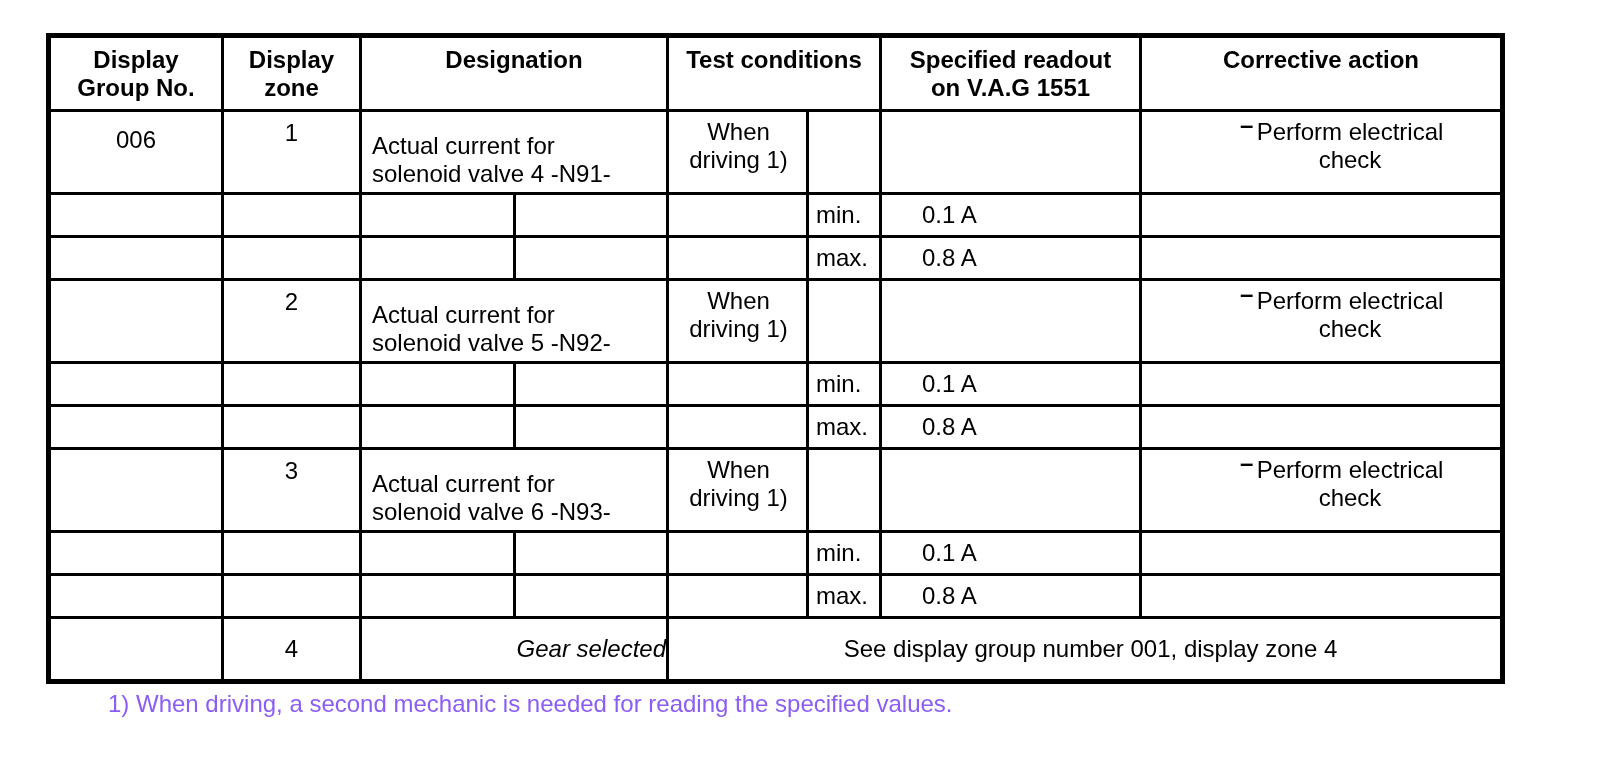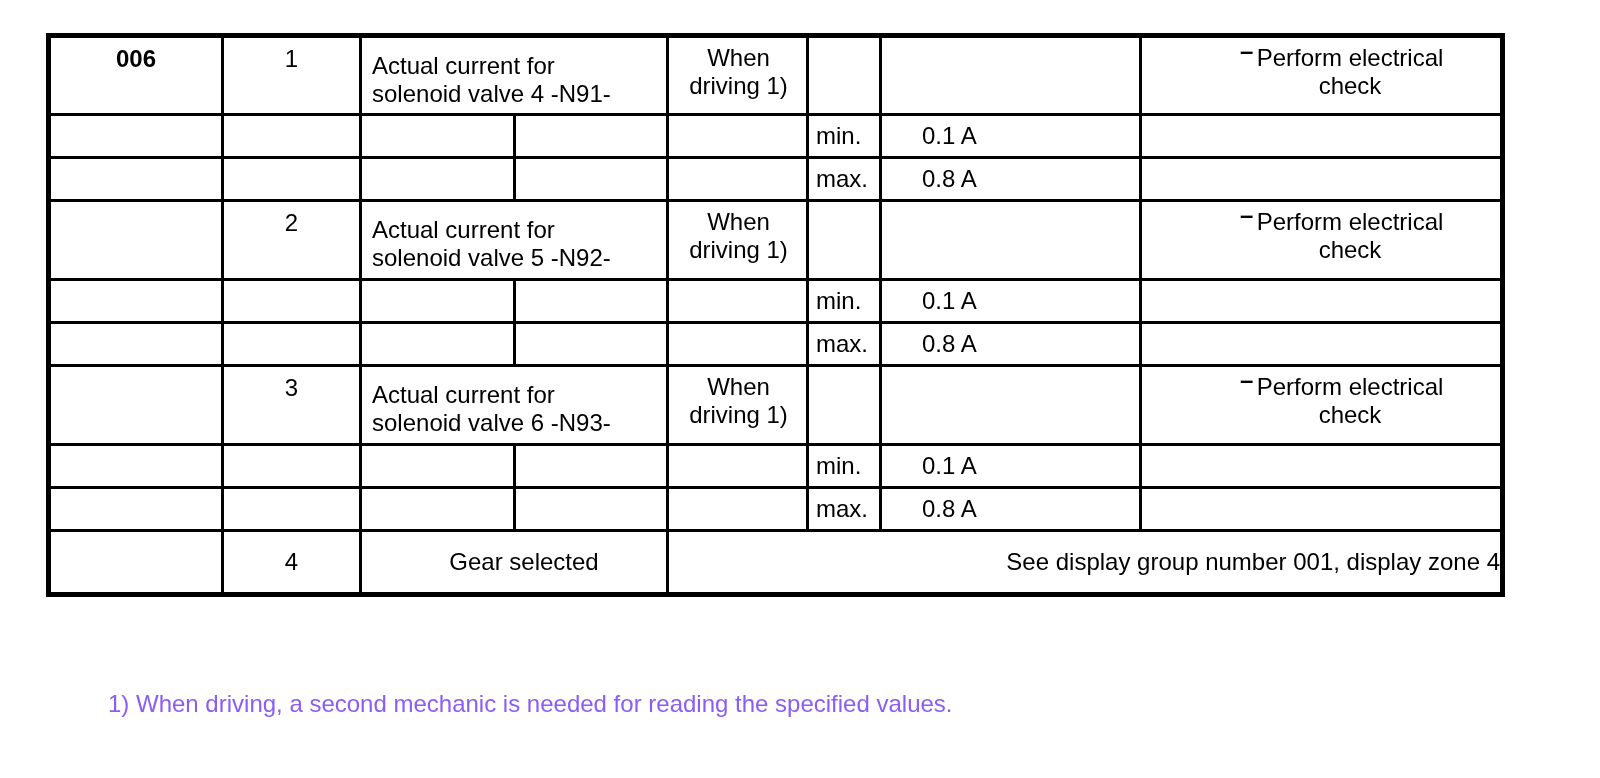--- a/index.html
+++ b/index.html
@@ -31,34 +31,34 @@
     font-weight: bold;
     text-align: center;
     vertical-align: top;
     padding-top: 8px;
   }
   tr.r-head  { height: 75px; }
   tr.r-main  { height: 79px; }
   tr.r-lim   { height: 43px; }
   tr.r-last  { height: 64px; }
 
-  td.c-group { text-align: center; vertical-align: top; padding-top: 7px; font-weight: bold; }
+  td.c-group { text-align: center; vertical-align: top; padding-top: 14px; }
   td.c-zone  { text-align: center; vertical-align: top; padding-top: 7px; }
-  td.c-desig { text-align: left; vertical-align: top; padding: 14px 8px 4px 10px; }
+  td.c-desig { text-align: left; vertical-align: top; padding: 20px 8px 4px 10px; }
   td.c-test  { text-align: center; vertical-align: top; padding: 6px 6px 4px 8px; }
   td.c-limlabel { text-align: left; vertical-align: middle; padding-left: 7px; }
   td.c-val   { text-align: left; vertical-align: middle; padding-left: 40px; }
   td.c-corr  {
     text-align: center; vertical-align: top;
     padding: 6px 8px 4px 66px;
     text-indent: -20px;
   }
   td.c-zone-last  { text-align: center; vertical-align: middle; }
-  td.c-desig-last { text-align: center; vertical-align: middle; padding-left: 20px; }
-  td.c-note  { text-align: right; vertical-align: middle; padding-left: 12px; }
+  td.c-desig-last { text-align: right; vertical-align: middle; padding-left: 20px; font-style: italic; }
+  td.c-note  { text-align: center; vertical-align: middle; padding-left: 12px; }
 
   .pre { white-space: pre-line; }
   .dash {
     display: inline-block;
     position: relative; top: -7px;
     width: 20px; text-indent: 0;
     font-weight: bold;
   }
   .footnote {
     position: absolute; left: 108px; top: 690px;
@@ -76,20 +76,31 @@
         <col style="width:138px">
         <col style="width:154px">
         <col style="width:153px">
       <col style="width:140px">
         <col style="width:73px">
         <col style="width:260px">
         <col style="width:362px">
     </colgroup>
 
     <tbody>
+        <tr class="r-head">
+      <th><span class="pre">Display
+Group No.</span></th>
+      <th><span class="pre">Display
+zone</span></th>
+      <th colspan="2"><span class="pre">Designation</span></th>
+      <th colspan="2"><span class="pre">Test conditions</span></th>
+      <th><span class="pre">Specified readout
+on V.A.G 1551</span></th>
+      <th><span class="pre">Corrective action</span></th>
+    </tr>
 
     <tr class="r-main">
       <td class="c-group"><span>006</span></td>
       <td class="c-zone"><span>1</span></td>
       <td class="c-desig" colspan="2"><span class="pre">Actual current for
 solenoid valve 4 -N91-</span></td>
       <td class="c-test"><span class="pre">When
 driving 1)</span></td>
       <td></td>
       <td></td>

